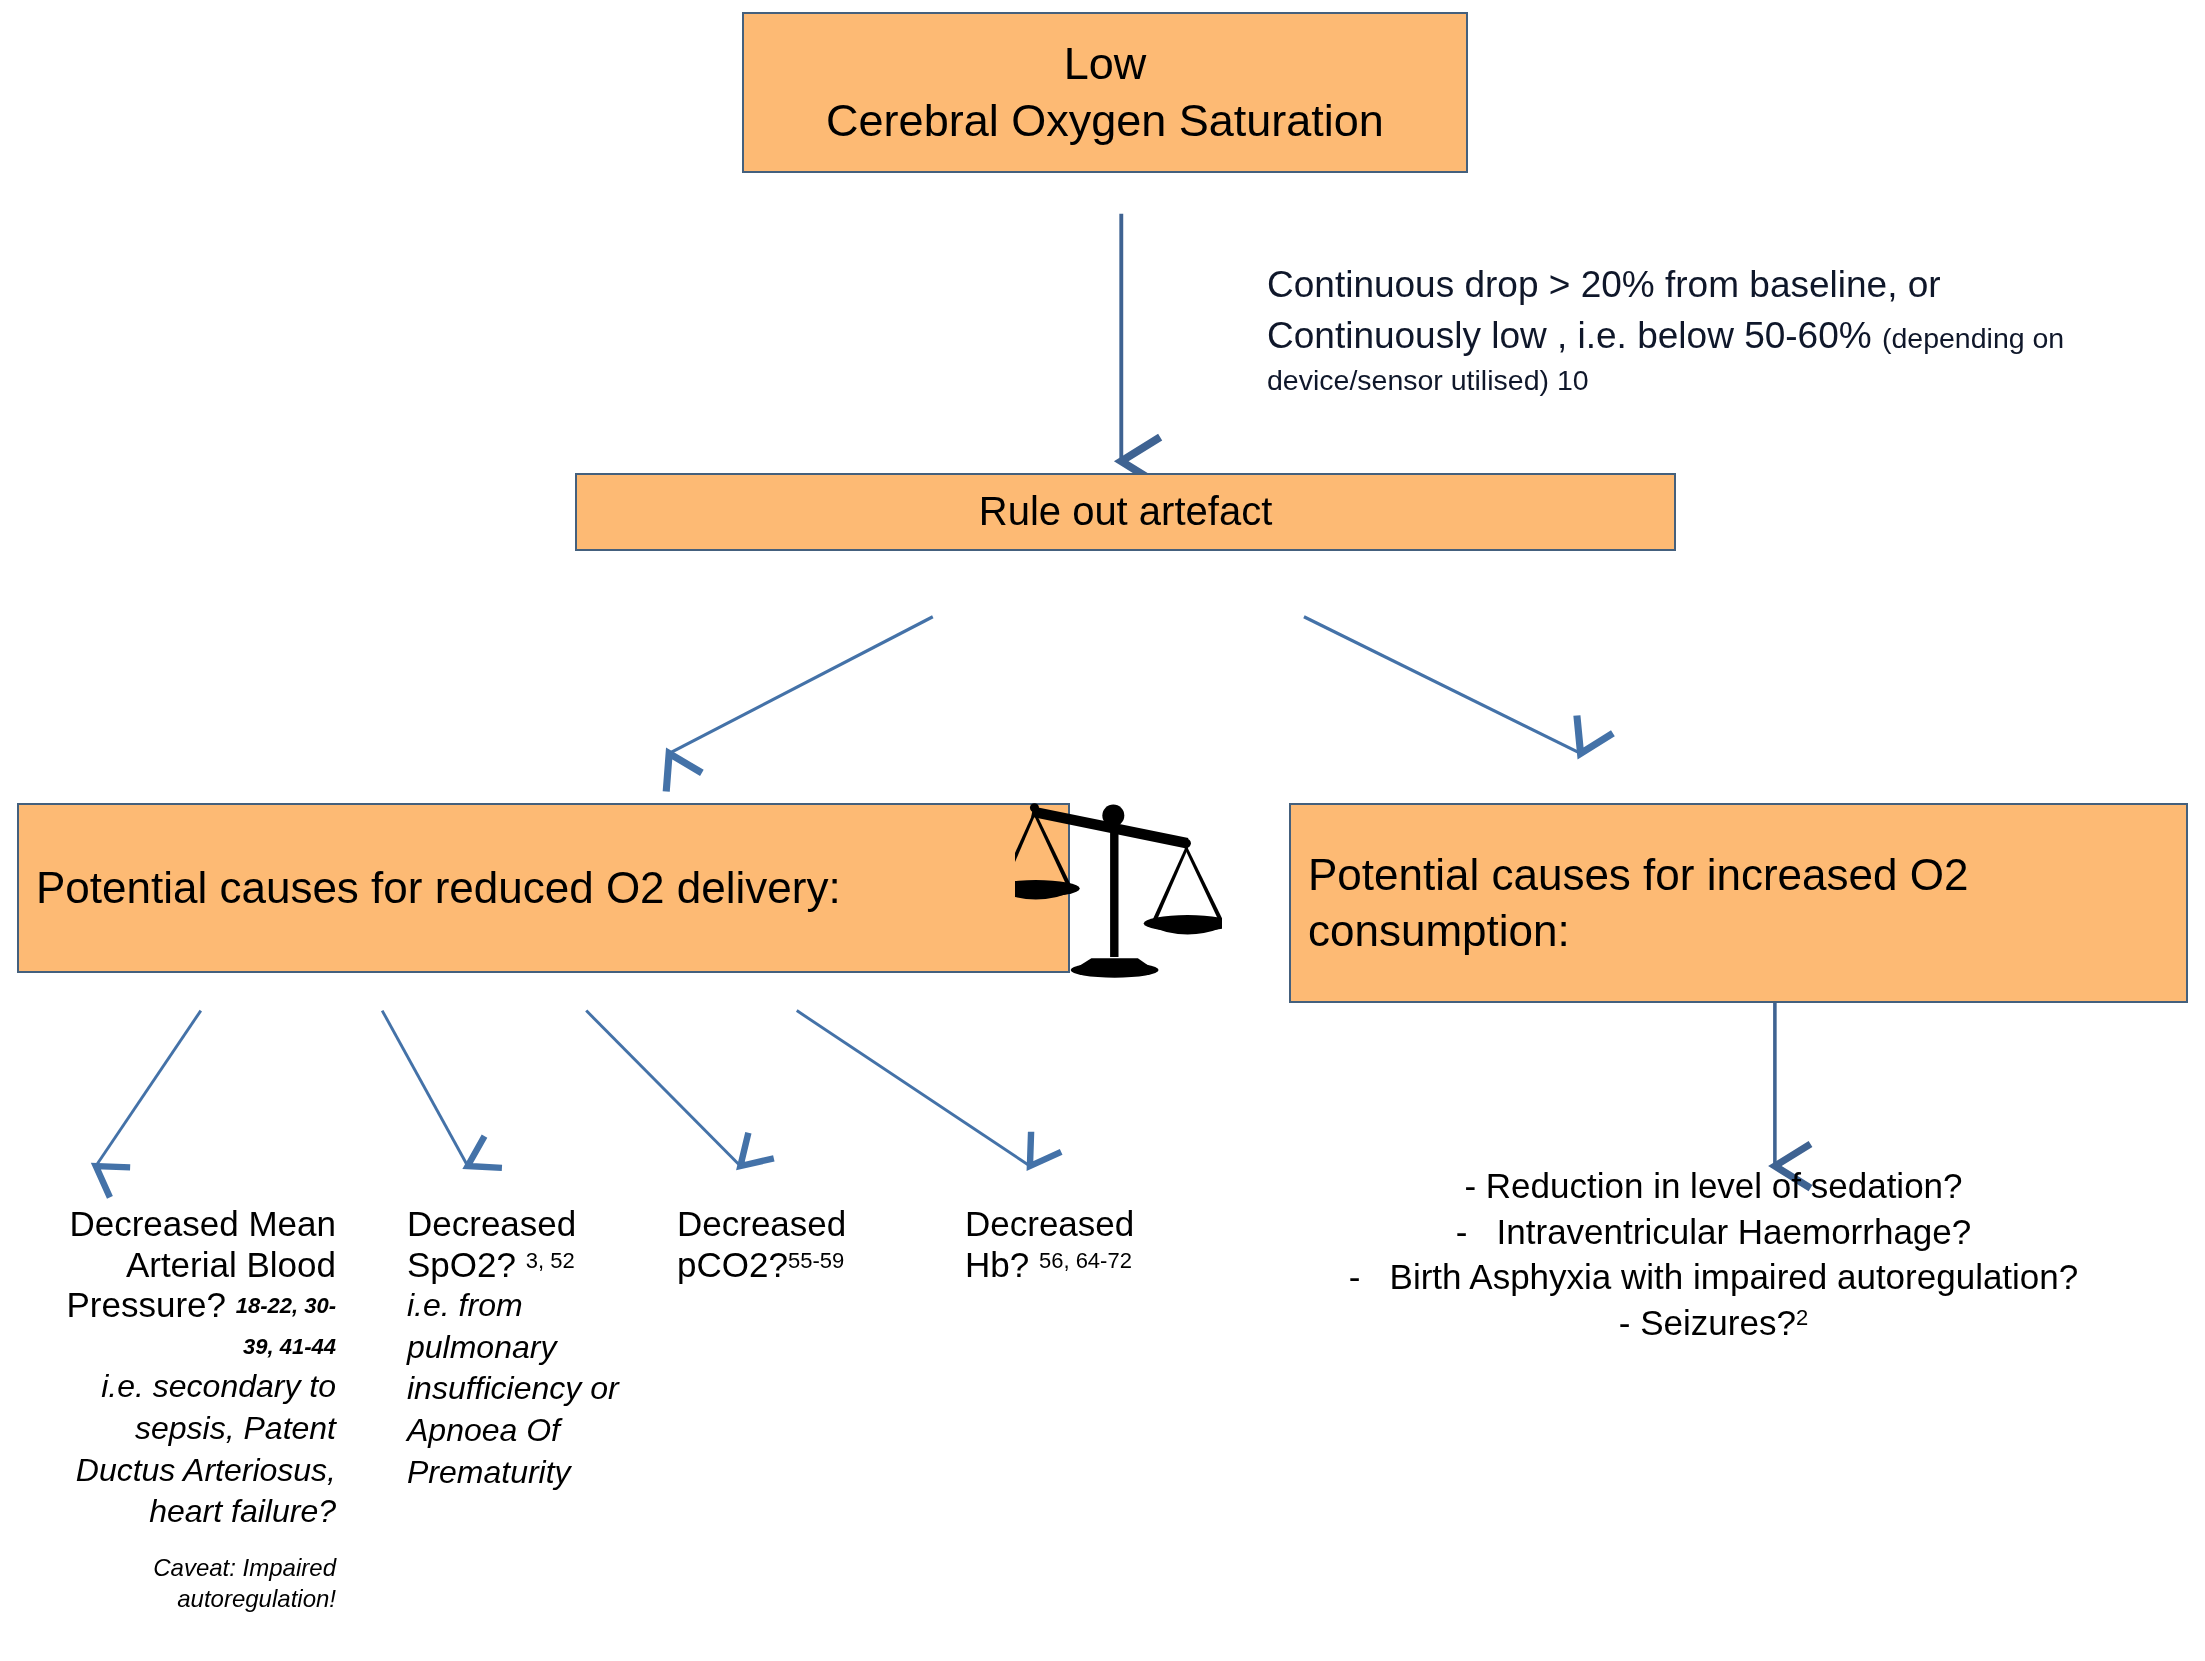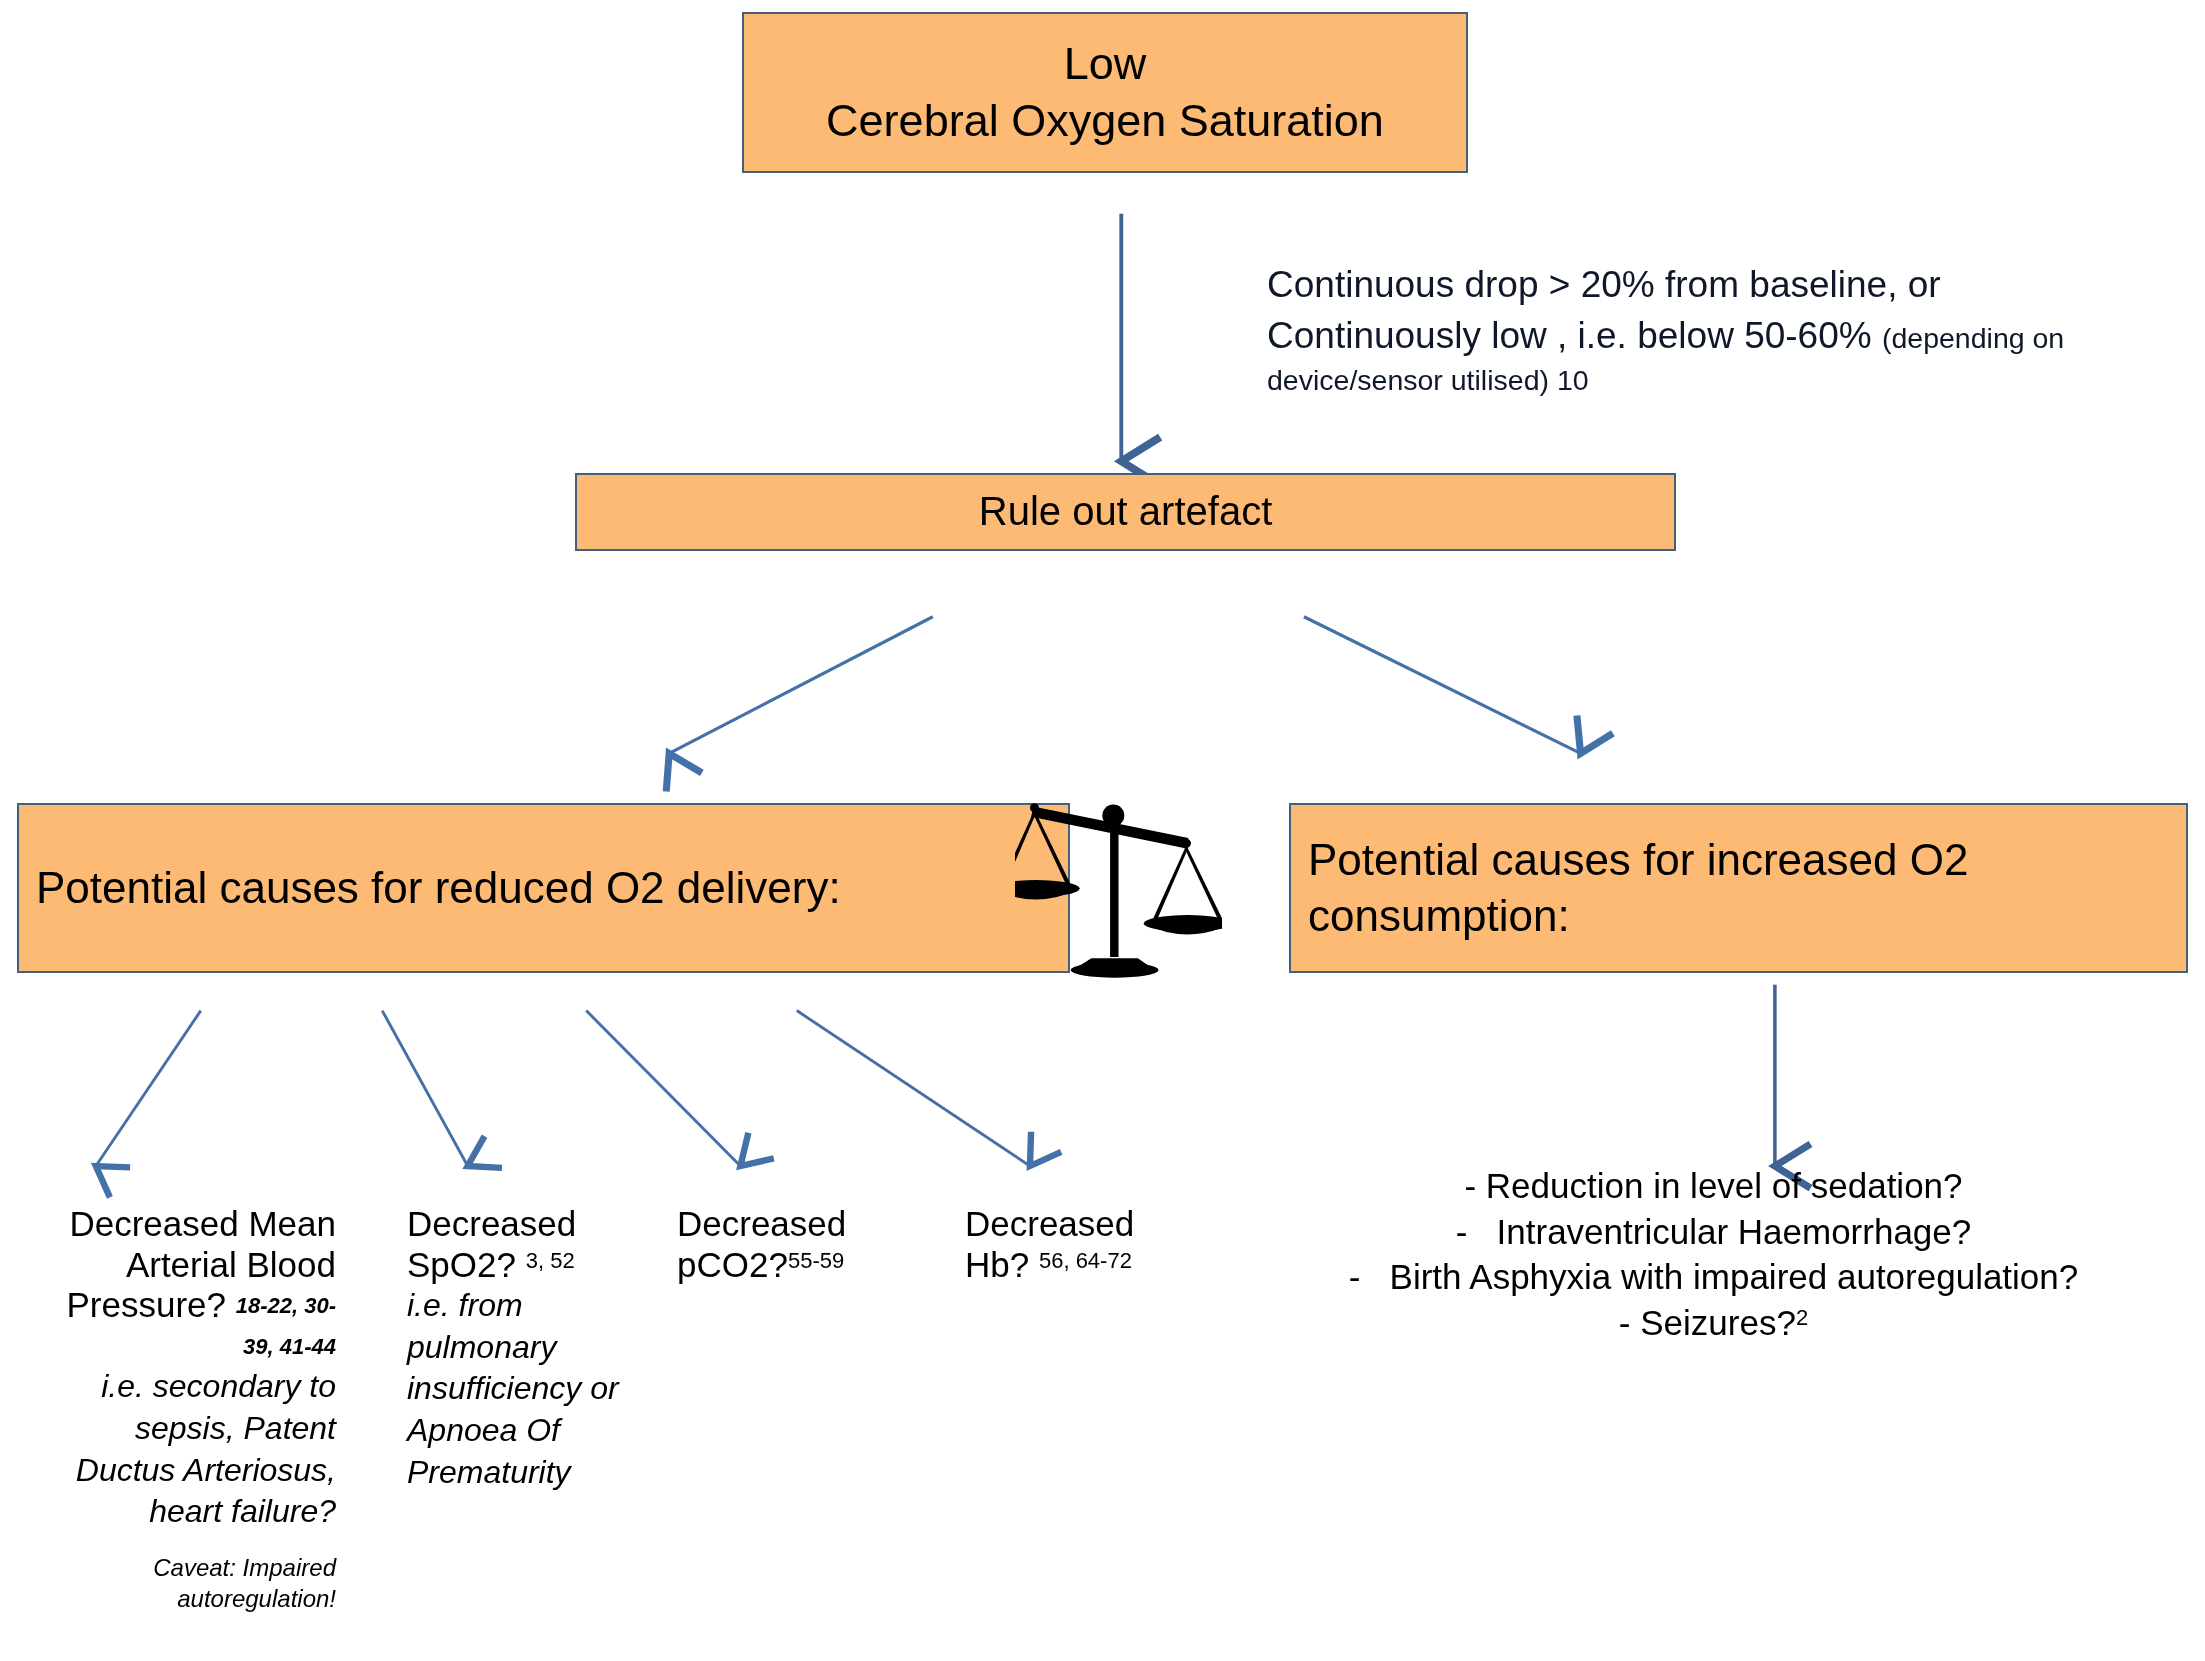--- a/index.html
+++ b/index.html
@@ -87,21 +87,21 @@
     height: 170px;
     padding: 0 17px;
   }
   #node-reduced .box-text {
     font-size: 44px;
   }
   #node-increased {
     left: 1289px;
     top: 803px;
     width: 899px;
-    height: 170px;
+    height: 200px;
     padding: 0 17px;
   }
   #node-increased .box-text {
     font-size: 44px;
   }
 
   
   #scale-icon {
     position: absolute;
     left: 1015px;

